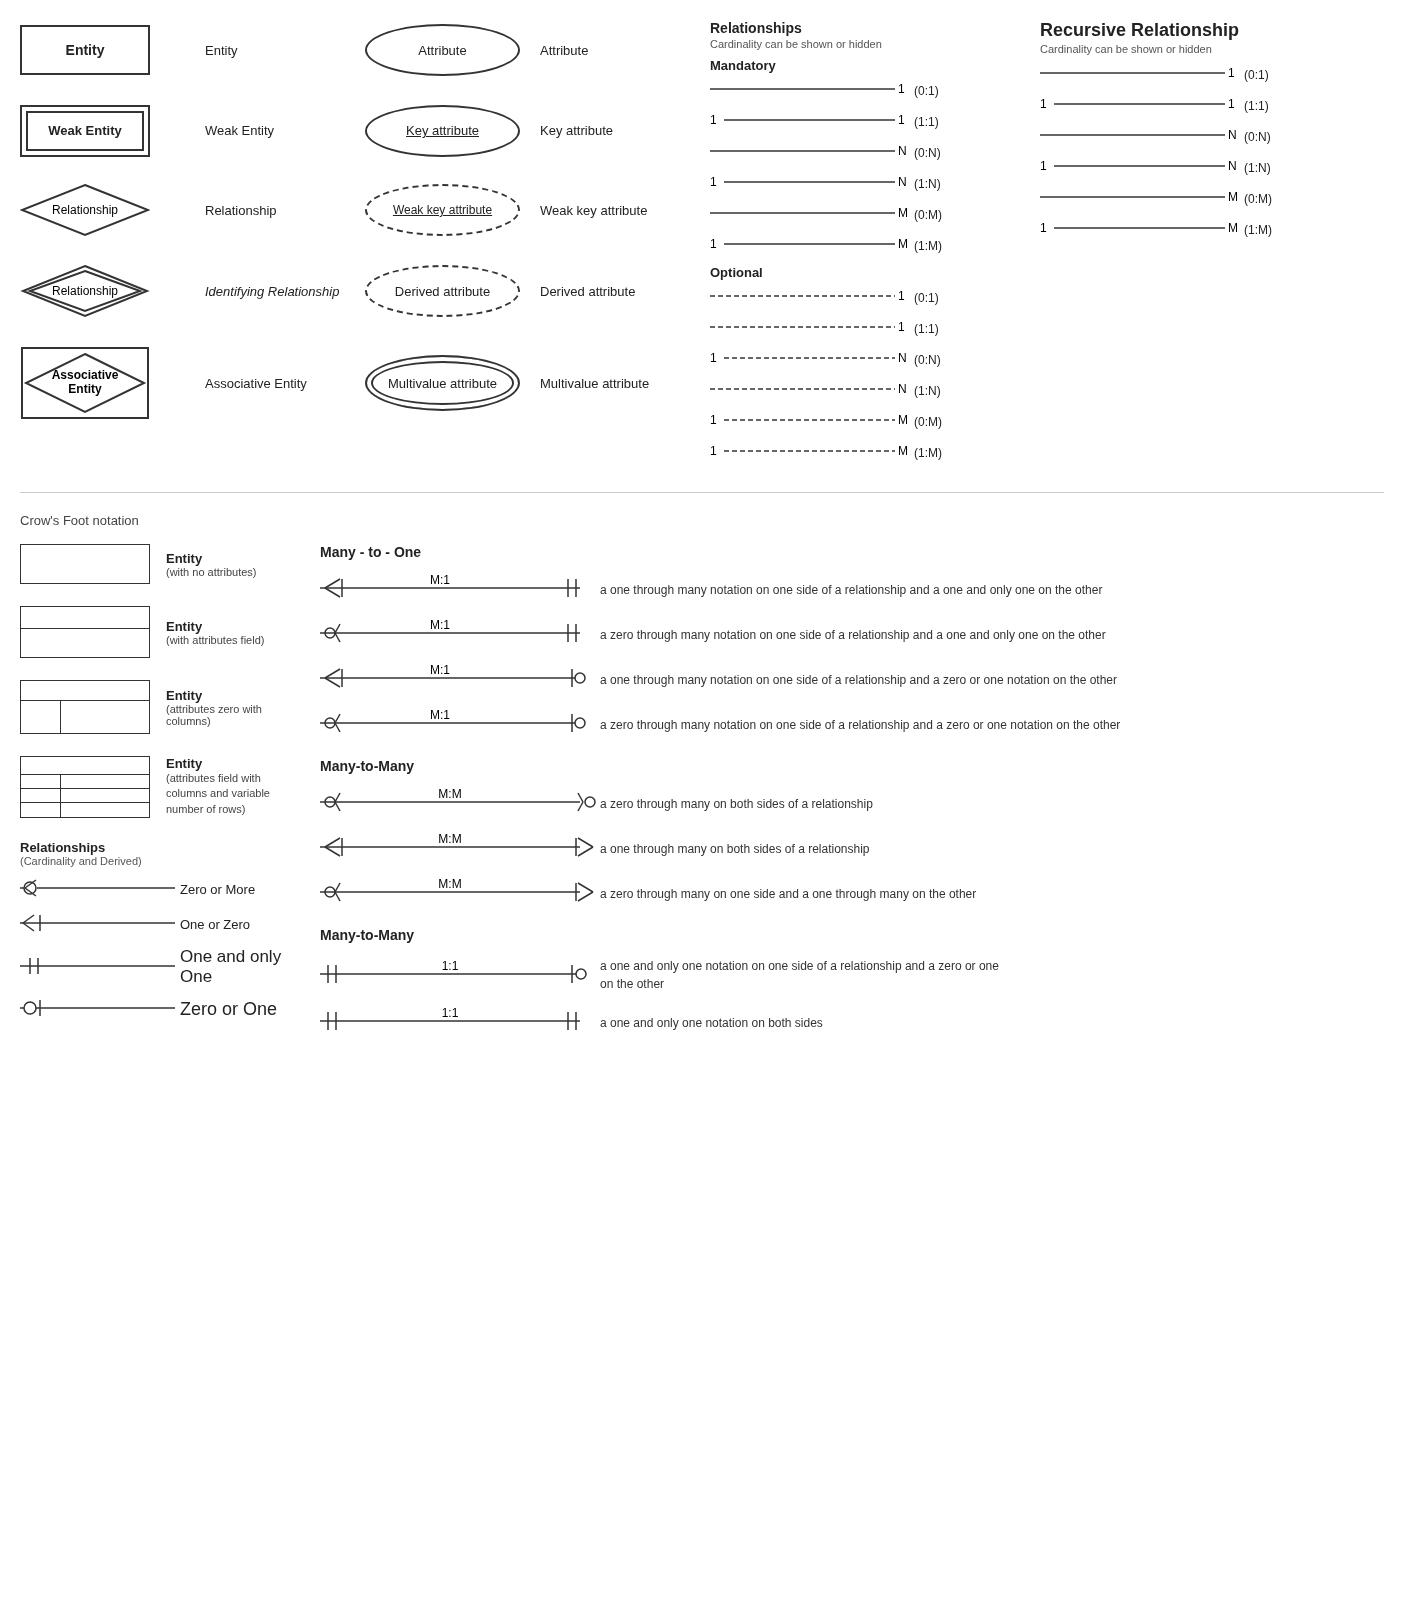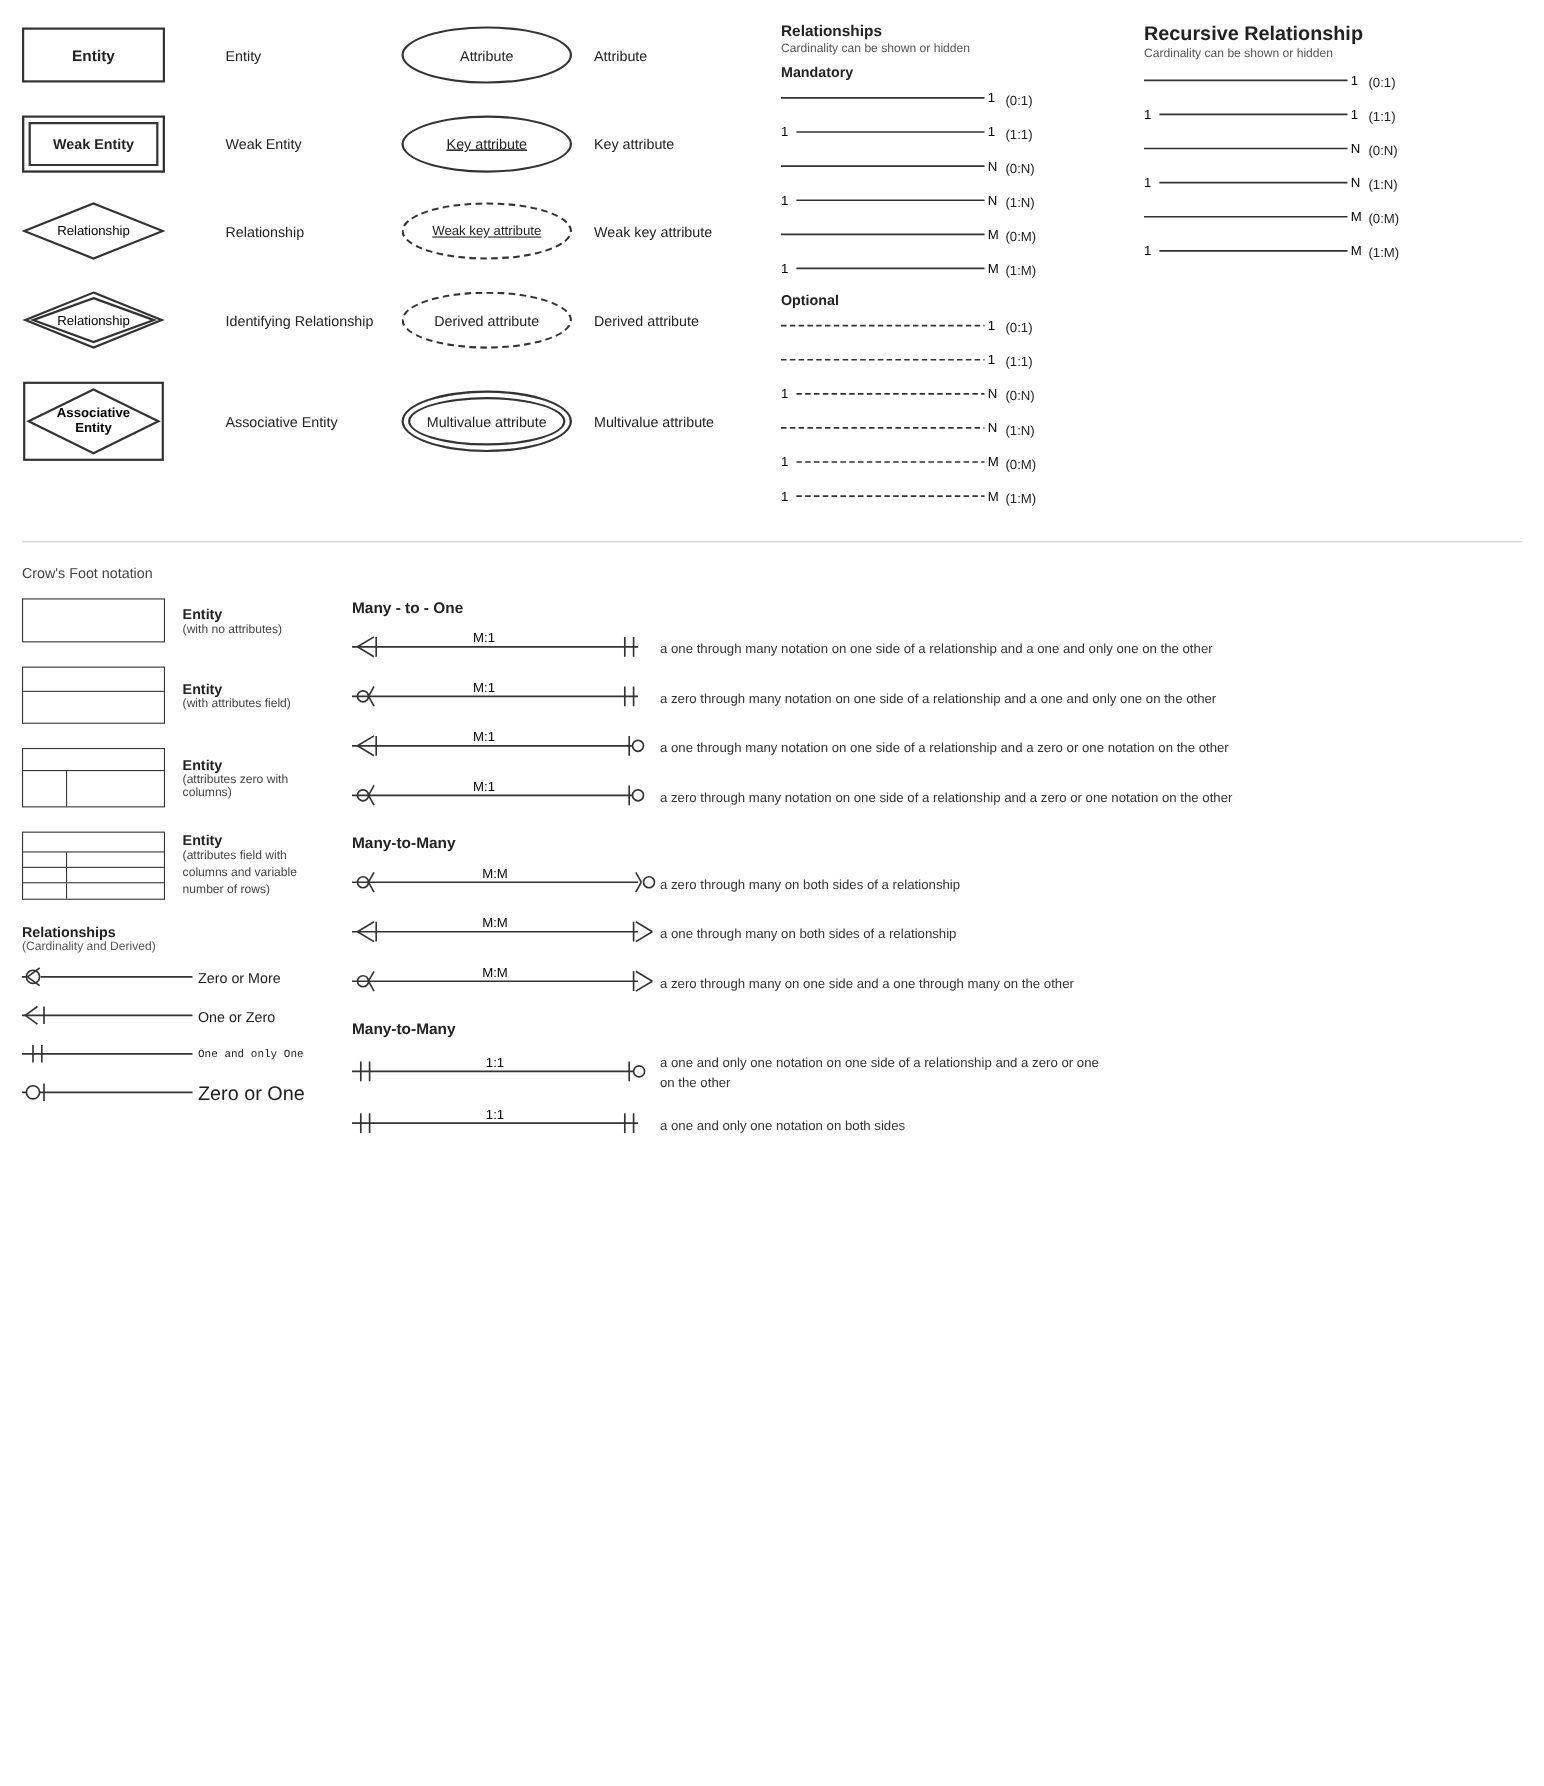--- a/index.html
+++ b/index.html
@@ -64,21 +64,21 @@
         </svg>
       </div>
     </div>
 
   </div>
 
   <div style="width:160px; flex-shrink:0;">
     <div style="height:60px; display:flex; align-items:center; margin-bottom:18px; font-size:13px;">Entity</div>
     <div style="height:65px; display:flex; align-items:center; margin-bottom:18px; font-size:13px;">Weak Entity</div>
     <div style="height:58px; display:flex; align-items:center; margin-bottom:18px; font-size:13px;">Relationship</div>
-    <div style="height:68px; display:flex; align-items:center; margin-bottom:18px; font-size:13px;">Identifying Relationship</div>
+    <div style="height:68px; display:flex; align-items:center; margin-bottom:18px; font-size:13px;font-style:italic;">Identifying Relationship</div>
     <div style="height:80px; display:flex; align-items:center; margin-bottom:18px; font-size:13px;">Associative Entity</div>
   </div>
 
   <div style="width:175px; flex-shrink:0;">
 
     <div style="height:60px; display:flex; align-items:center; margin-bottom:18px;">
       <div style="width:155px; height:52px; border:2px solid #333; border-radius:50%; display:flex; align-items:center; justify-content:center; font-size:13px;">
         <span>Attribute</span>
       </div>
     </div>
@@ -424,21 +424,21 @@
 
         <div style="display:flex; align-items:center; margin-bottom:10px;">
           <div style="width:160px; flex-shrink:0;">
             <svg width="160" height="22">
               <line x1="0" y1="11" x2="155" y2="11" stroke="#333" stroke-width="1.5"></line>
 
               <line x1="10" y1="3" x2="10" y2="19" stroke="#333" stroke-width="1.5"></line>
               <line x1="18" y1="3" x2="18" y2="19" stroke="#333" stroke-width="1.5"></line>
             </svg>
           </div>
-          <span style="font-size:10px;font-family:Liberation Mono, monospace;">One and only One</span>
+          <span style="font-size:17px;">One and only One</span>
         </div>
 
         <div style="display:flex; align-items:center; margin-bottom:10px;">
           <div style="width:160px; flex-shrink:0;">
             <svg width="160" height="22">
               <line x1="0" y1="11" x2="155" y2="11" stroke="#333" stroke-width="1.5"></line>
 
               <line x1="20" y1="3" x2="20" y2="19" stroke="#333" stroke-width="1.5"></line>
               <circle cx="10" cy="11" r="6" fill="white" stroke="#333" stroke-width="1.5"></circle>
             </svg>

